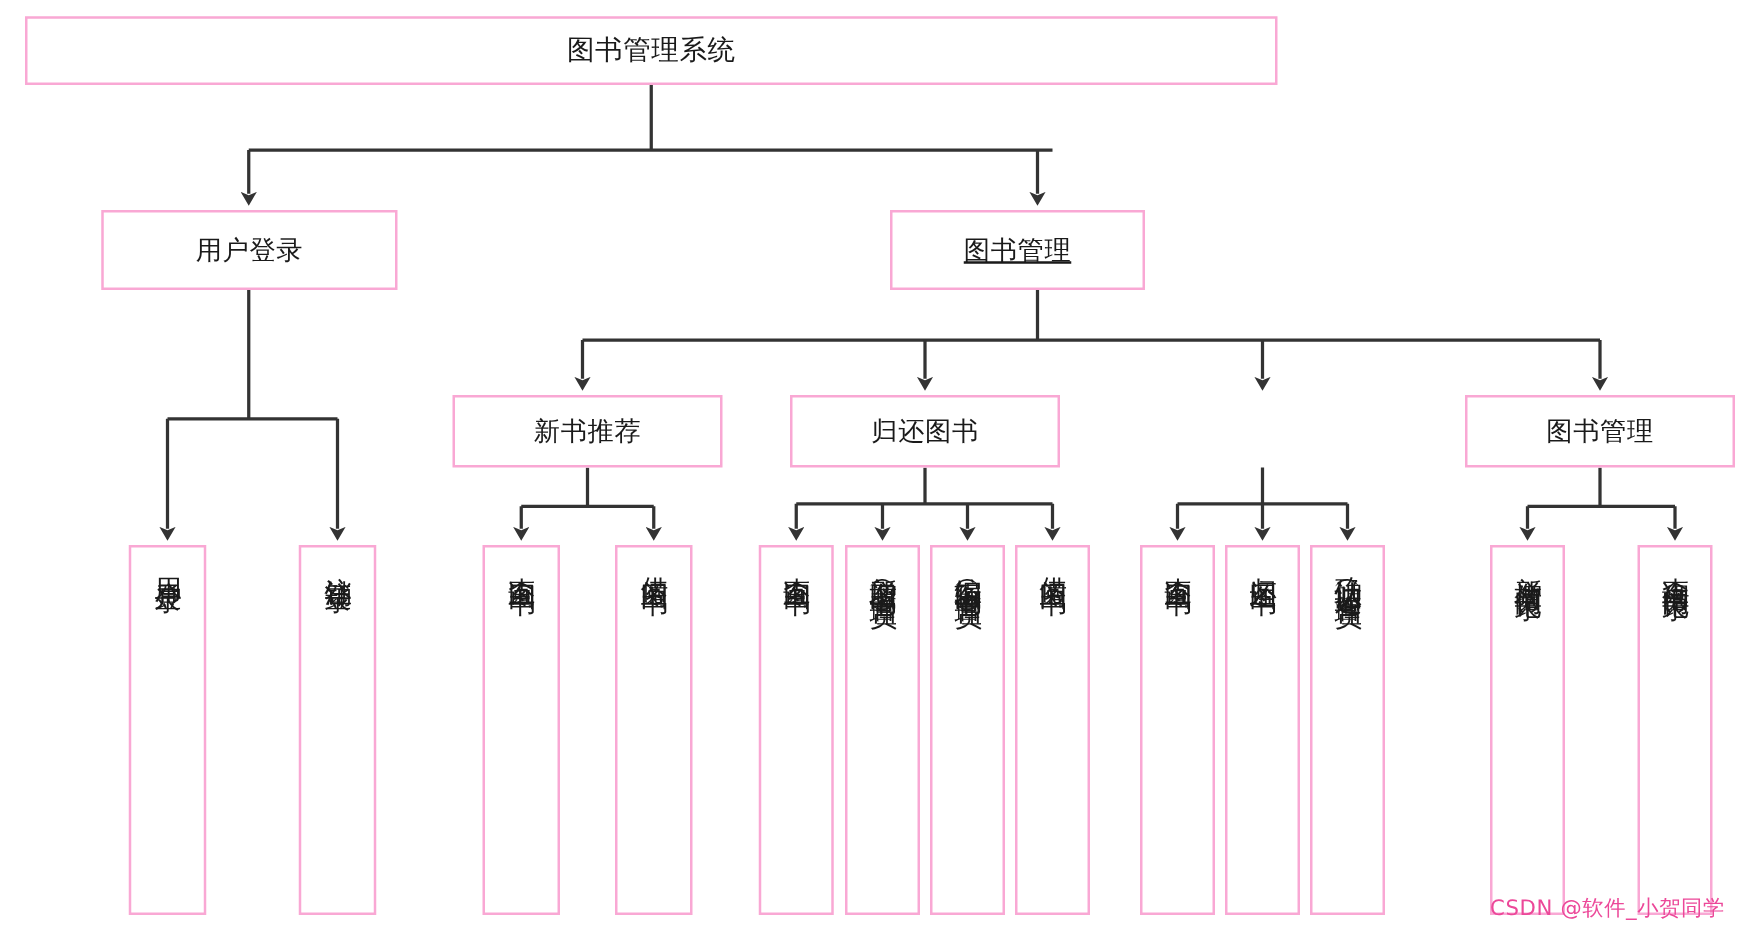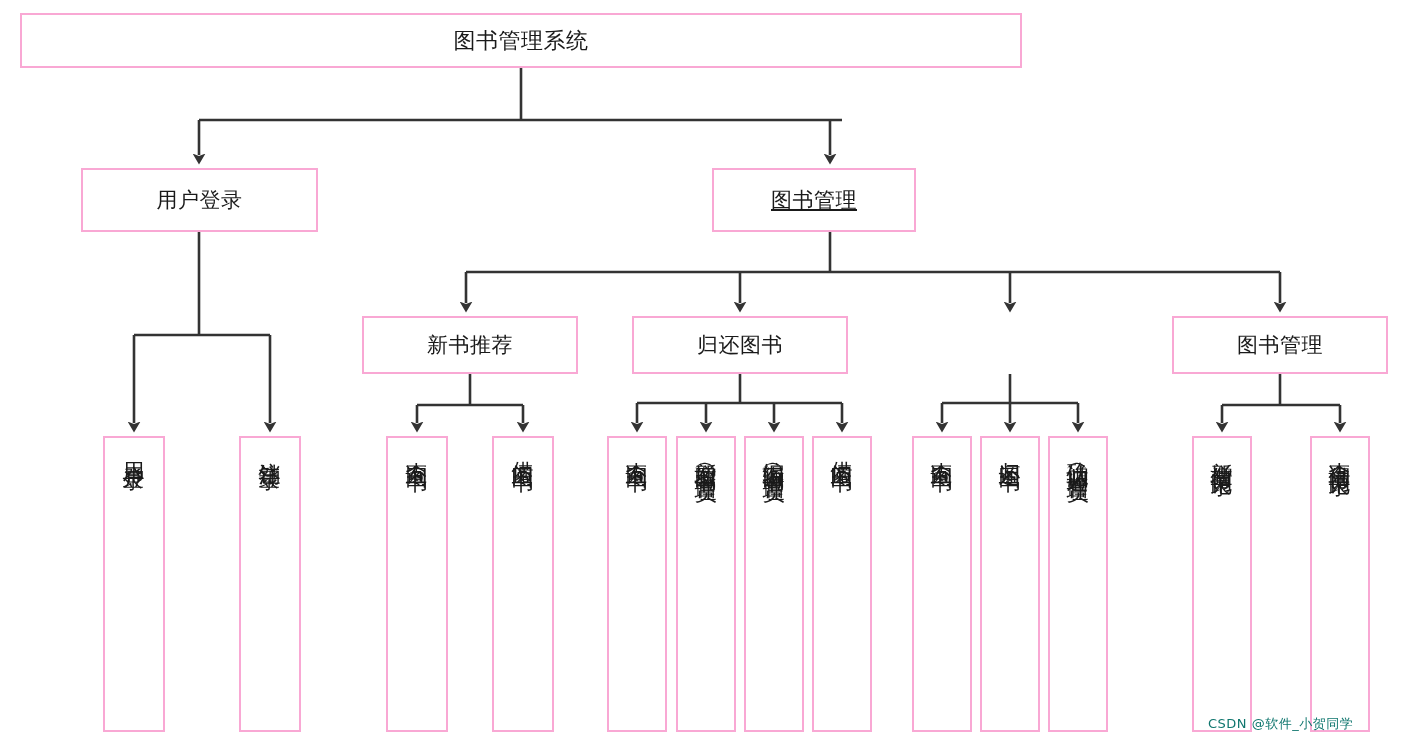--- a/index.html
+++ b/index.html
@@ -59,26 +59,25 @@
   .node.vert .lbl {
     writing-mode: vertical-rl;
     text-orientation: upright;
     font-size: 22px;
     line-height: 1.05;
     letter-spacing: 3px;
     max-height: 290px;
   }
   .watermark {
     position: absolute;
-    font-size: 13px;
-    color: #0f766e;
+    font-size: 17px;
+    color: #ec4899;
     white-space: nowrap;
     z-index: 6;
     letter-spacing: 0.5px;
-    padding-left: 16px;
   }
 </style>
 </head>
 <body>
 
 <div id="canvas">
 
   <svg id="wires" viewBox="0 0 1405 747" xmlns="http://www.w3.org/2000/svg">
     <defs>
       <marker id="arw" markerWidth="12" markerHeight="13" refX="1.5" refY="6.5" orient="auto" markerUnits="userSpaceOnUse">

